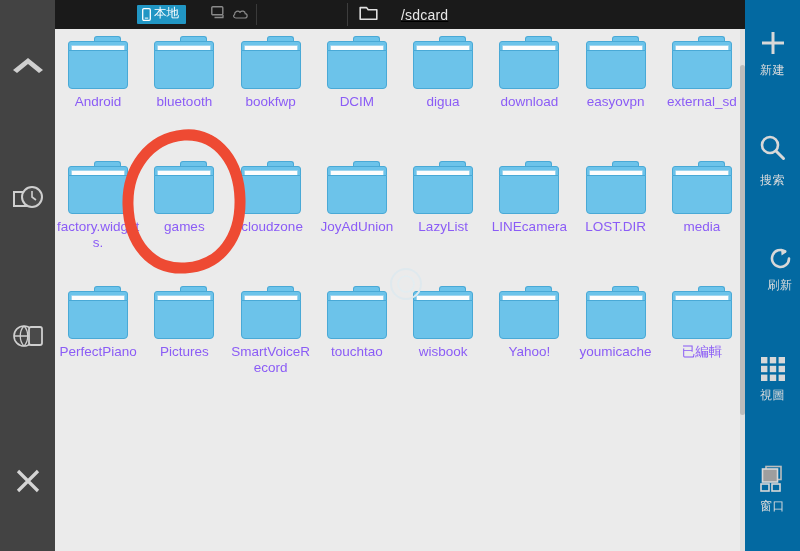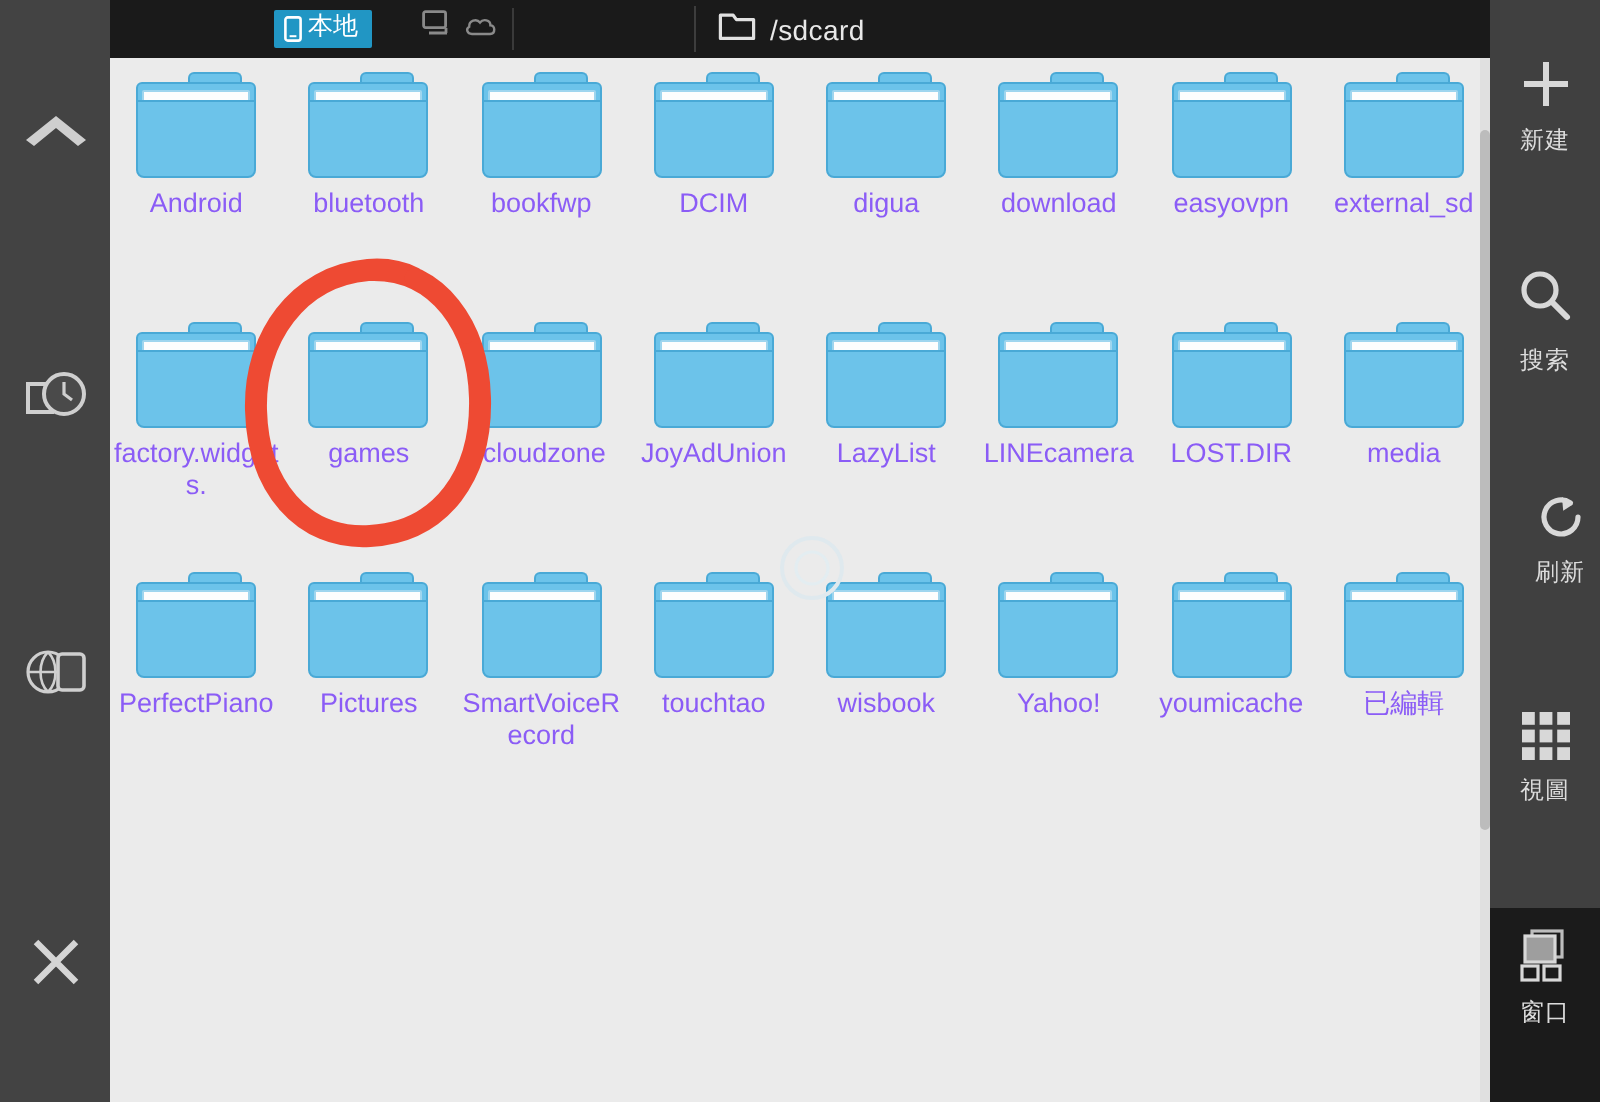--- a/index.html
+++ b/index.html
@@ -63,23 +63,24 @@
   }
   .tab-divider2 {
     position: absolute;
     left: 292px; top: 3px;
     width: 1px; height: 23px;
     background: #3d3d3d;
   }
 
   .path-zone {
     display: flex; align-items: center;
-    gap: 7px;
+    gap: 23px;
     padding-left: 12px;
     height: 29px;
+    text-decoration: underline;
   }
   .path-text {
     color: #e8e8e8;
     font-size: 14px;
     letter-spacing: .2px;
   }
 
   
   .sidebar-left {
     position: absolute;
@@ -94,22 +95,22 @@
   }
   .sb-chevron { top: 38px; }
   .sb-clock   { top: 172px; }
   .sb-globe   { top: 310px; }
   .sb-close   { top: 455px; }
 
   
   .sidebar-right {
     position: absolute;
     left: 745px; top: 0;
-    width: 55px; height: 454px;
-    background: #404040;
+    width: 55px; height: 551px;
+    background: #0369a1;
     font-family: Liberation Serif, serif;
   }
   .sb-r-item {
     position: absolute;
     left: 0; width: 55px;
     display: flex; flex-direction: column;
     align-items: center; justify-content: center;
     gap: 3px;
     color: #d8d8d8;
   }

